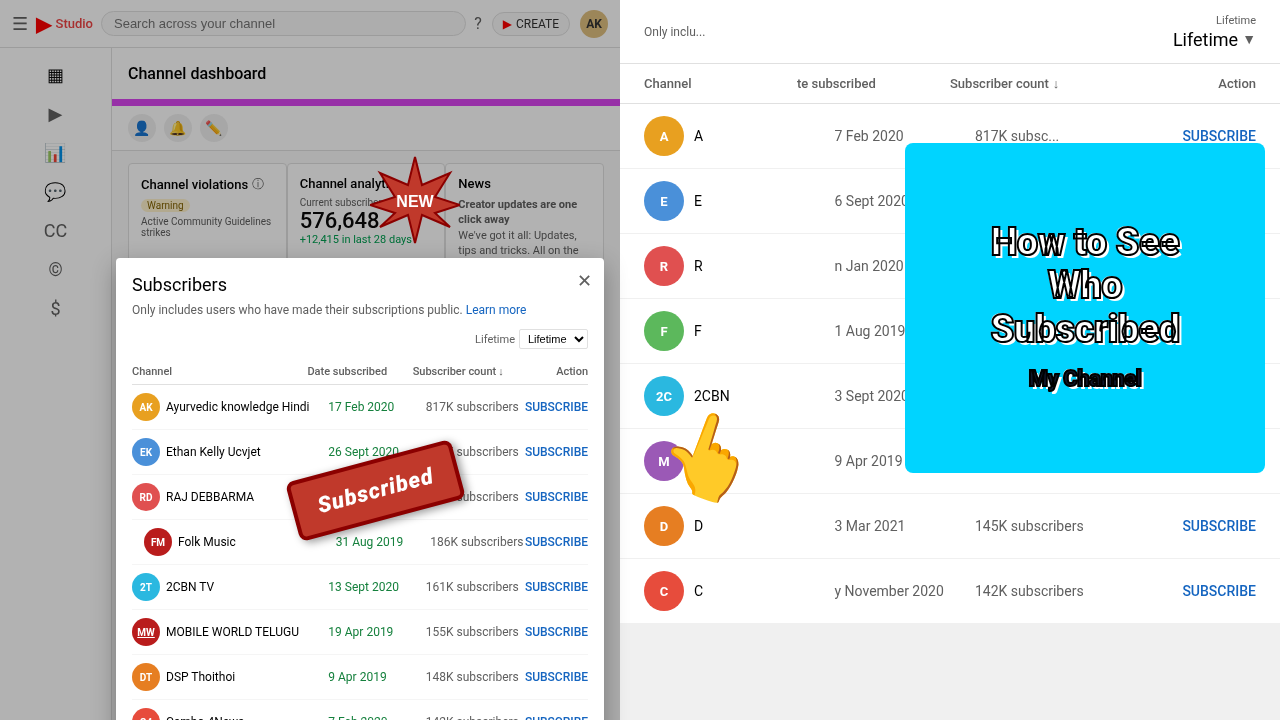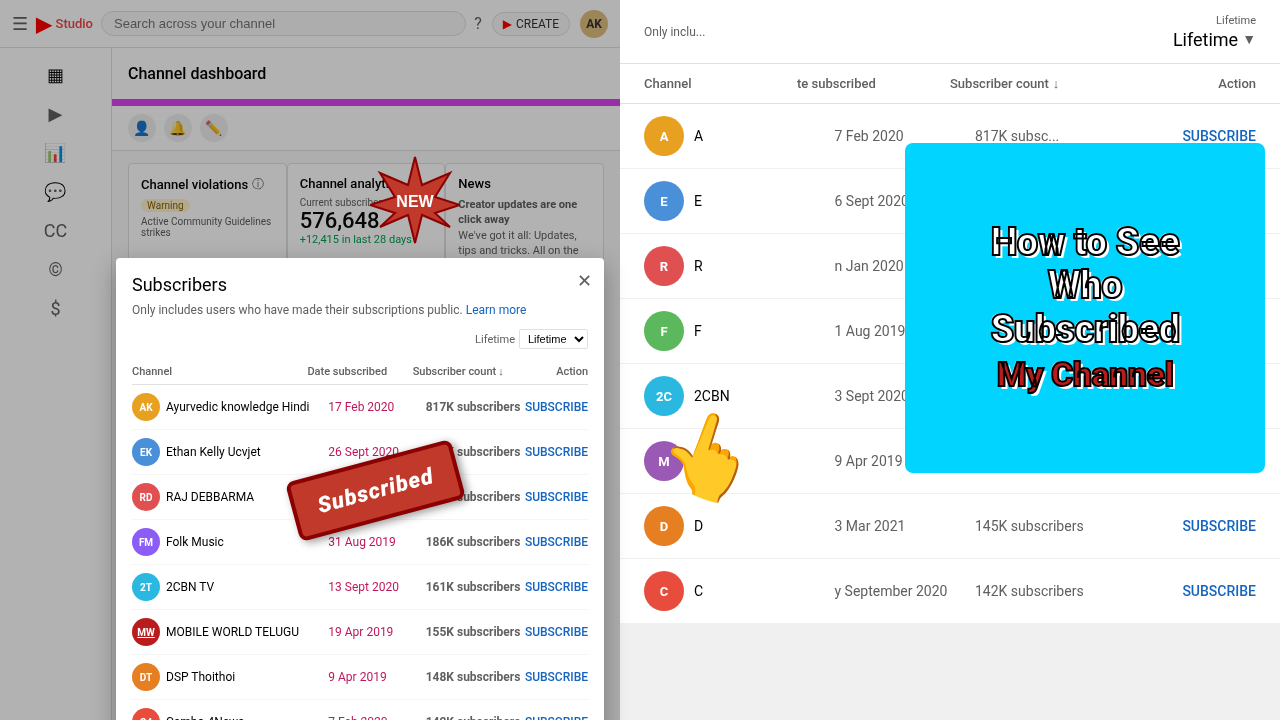--- a/index.html
+++ b/index.html
@@ -223,22 +223,22 @@
       font-size: 12px;
     }
     .modal-row-avatar {
       width: 28px; height: 28px; border-radius: 50%;
       flex-shrink: 0;
       margin-right: 6px;
       display: flex; align-items: center; justify-content: center;
       font-weight: bold; font-size: 10px; color: #fff;
     }
     .modal-channel-name { flex: 2; font-size: 12px; }
-    .modal-date { flex: 1.2; color: #be185d; font-size: 12px; }
-    .modal-count { flex: 1.2; color: #606060; font-size: 12px; font-weight: bold; }
+    .modal-date { flex: 1.2; color: #15803d; font-size: 12px; }
+    .modal-count { flex: 1.2; color: #606060; font-size: 12px; }
     .modal-action { flex: 0.8; text-align: right; color: #1565c0; font-size: 12px; font-weight: 500; cursor: pointer; }
 
     
     .right-panel {
       position: absolute;
       top: 0; left: 620px;
       width: 660px; height: 720px;
       background: #f0f0f0;
       display: flex; flex-direction: column;
     }
@@ -498,21 +498,21 @@
       <div class="modal-action">SUBSCRIBE</div>
     </div>
       <div class="modal-row">
       <div class="modal-row-avatar" style="background:#e05050;">RD</div>
       <div class="modal-channel-name">RAJ DEBBARMA</div>
       <div class="modal-date">1 Jan 2020</div>
       <div class="modal-count">186K subscribers</div>
       <div class="modal-action">SUBSCRIBE</div>
     </div>
       <div class="modal-row">
-      <div class="modal-row-avatar" style="background:#8b5cf6;">FM</div>
+      <div class="modal-row-avatar" style="background:#b91c1c;margin-left:12px;">FM</div>
       <div class="modal-channel-name">Folk Music</div>
       <div class="modal-date">31 Aug 2019</div>
       <div class="modal-count">186K subscribers</div>
       <div class="modal-action">SUBSCRIBE</div>
     </div>
       <div class="modal-row">
       <div class="modal-row-avatar" style="background:#2ab8e0;">2T</div>
       <div class="modal-channel-name">2CBN TV</div>
       <div class="modal-date">13 Sept 2020</div>
       <div class="modal-count">161K subscribers</div>
@@ -621,29 +621,29 @@
       <div class="right-row">
       <div class="right-avatar" style="background:#e67e22;">D</div>
       <div class="right-name">D</div>
       <div class="right-date">3 Mar 2021</div>
       <div class="right-count">145K subscribers</div>
       <div class="right-action">SUBSCRIBE</div>
     </div>
       <div class="right-row">
       <div class="right-avatar" style="background:#e74c3c;">C</div>
       <div class="right-name">C</div>
-      <div class="right-date">y September 2020</div>
+      <div class="right-date">y November 2020</div>
       <div class="right-count">142K subscribers</div>
       <div class="right-action">SUBSCRIBE</div>
     </div>
     </div>
 </div>
 
 <div class="promo-panel">
   <div class="promo-text">
     <span class="white-outline">How to See</span><br>
     <span class="white-outline">Who</span><br>
     <span class="white-outline">Subscribed</span><br>
-    <span style="color:#b91c1c;-webkit-text-stroke:2px #000;font-size:34px;">My Channel</span>
+    <span style="color:#0f172a;-webkit-text-stroke:2px #000;font-size:22px;">My Channel</span>
   </div>
 </div>
 
 <div class="arrow-pointer">👆</div>
 
 </body></html>

